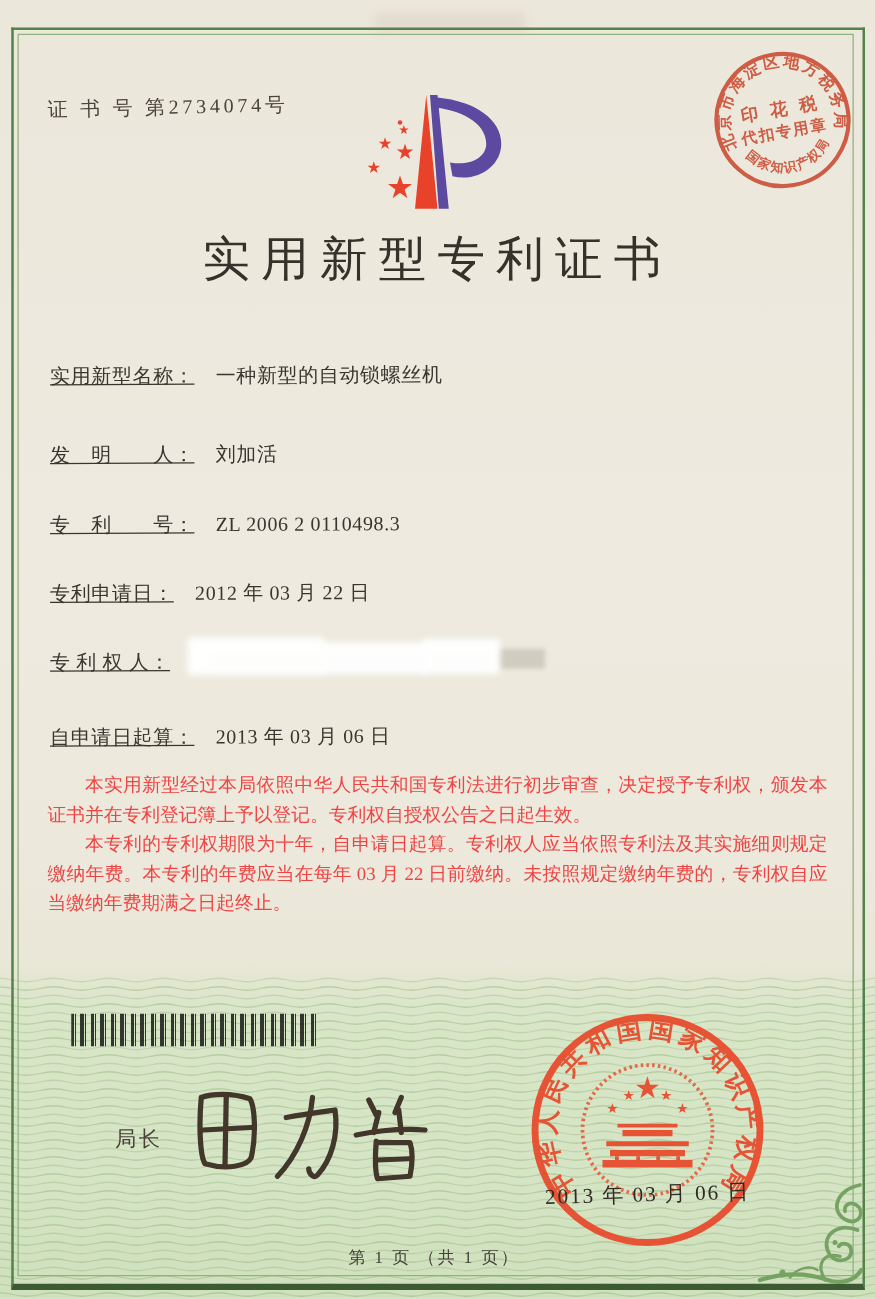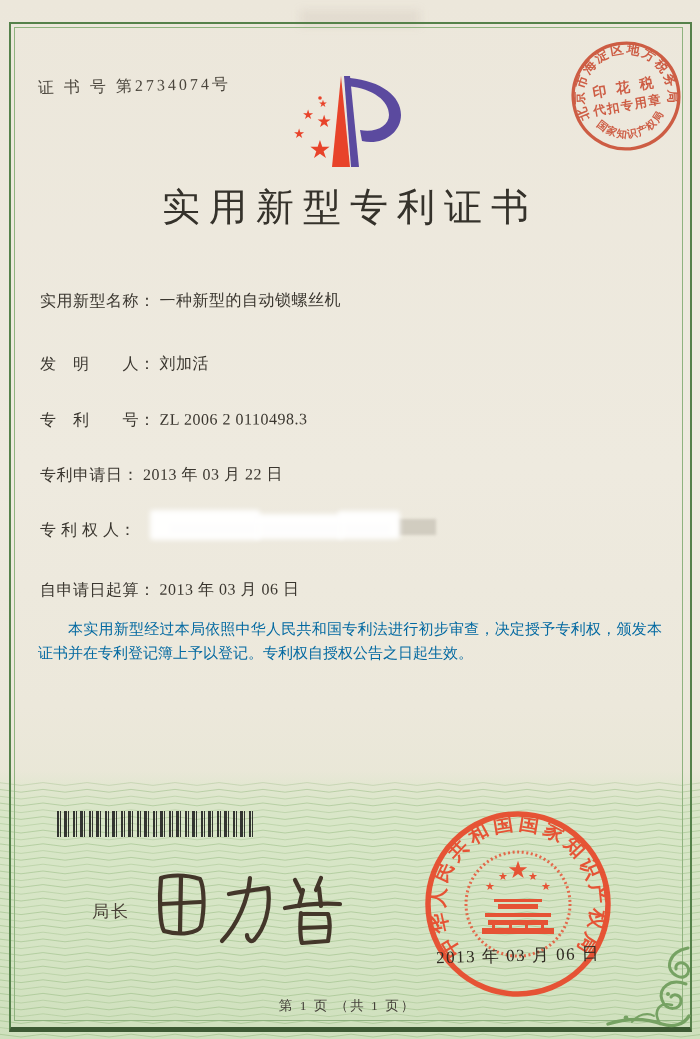--- a/index.html
+++ b/index.html
@@ -21,27 +21,27 @@
   
   #cert-number{left:38px;top:76px;font-size:16px;letter-spacing:3px;color:#4a453c;z-index:4;transform:rotate(-1.2deg);}
   #logo{left:270px;top:70px;width:160px;height:112px;z-index:4;}
   #page-title{left:0;top:182px;width:700px;text-align:center;font-size:38px;font-weight:normal;
     letter-spacing:9px;color:#35322b;z-index:4;}
   #smudge{left:300px;top:10px;width:120px;height:16px;background:rgba(178,160,150,.16);filter:blur(4px);z-index:1;}
   
   #tax-stamp{left:568px;top:38px;width:116px;height:116px;z-index:5;opacity:.88;}
   
   .field-row{position:absolute;left:40px;width:622px;font-size:16px;letter-spacing:.5px;z-index:4;color:#3a362f;transform:rotate(-.25deg);}
-  .f-label{margin-right:4px;}
+  .f-label{margin-right:17px;text-decoration:underline;}
   
   .redact{position:absolute;z-index:5;background:rgba(255,255,255,.96);filter:blur(2.5px);border-radius:3px;}
   .ghost{position:absolute;z-index:4;background:rgba(150,142,130,.32);filter:blur(1.5px);}
   
   #body-text{left:38px;top:618px;width:624px;z-index:4;font-size:15px;line-height:23.5px;
-    text-align:justify;color:#0369a1;}
+    text-align:justify;color:#ef4444;}
   #body-text p{margin:0;text-indent:2em;}
   
   #barcode{left:57px;top:811px;width:196px;height:26px;z-index:4;opacity:.88;
     background:repeating-linear-gradient(90deg,#1d1d1d 0 2px,transparent 2px 3px,#1d1d1d 3px 4px,transparent 4px 7px,#1d1d1d 7px 10px,transparent 10px 11px,#1d1d1d 11px 12px,transparent 12px 16px);}
   
   #director-label{left:92px;top:900px;font-size:17px;letter-spacing:2px;color:#4a4238;z-index:4;}
   #signature{left:135px;top:850px;width:215px;height:115px;z-index:4;}
   
   #official-seal{left:420px;top:806px;width:196px;height:196px;z-index:5;opacity:.93;}
   #seal-date{left:436px;top:944px;font-size:17px;letter-spacing:1.5px;color:#2f2a22;z-index:6;transform:rotate(-1.5deg);}
@@ -128,32 +128,33 @@
       <textPath href="#st-bot" startOffset="50%" text-anchor="middle">国家知识产权局</textPath>
     </text>
     <text x="56" y="52" font-size="13.5" font-weight="bold" letter-spacing="3" text-anchor="middle">印 花 税</text>
     <text x="56" y="69" font-size="12" font-weight="bold" letter-spacing="1.5" text-anchor="middle">代扣专用章</text>
   </g>
 </svg>
 
 <div class="field-row" style="top:290px"><span class="f-label">实用新型名称：</span><span class="f-value">一种新型的自动锁螺丝机</span></div>
 <div class="field-row" style="top:353px"><span class="f-label">发　明　　人：</span><span class="f-value">刘加活</span></div>
 <div class="field-row" style="top:409px"><span class="f-label">专　利　　号：</span><span class="f-value">ZL 2006 2 0110498.3</span></div>
-<div class="field-row" style="top:464px"><span class="f-label">专利申请日：</span><span class="f-value">2013 年 03 月 22 日</span></div>
+<div class="field-row" style="top:464px"><span class="f-label">专利申请日：</span><span class="f-value">2012 年 03 月 22 日</span></div>
 <div class="field-row" style="top:519px"><span class="f-label">专 利 权 人：</span><span class="f-value"></span></div>
 <div class="field-row" style="top:579px"><span class="f-label">自申请日起算：</span><span class="f-value">2013 年 03 月 06 日</span></div>
 
 <div class="ghost" style="left:170px;top:524px;width:220px;height:10px"></div>
 <div class="ghost" style="left:398px;top:519px;width:38px;height:16px"></div>
 <div class="redact" style="left:150px;top:510px;width:110px;height:30px"></div>
 <div class="redact" style="left:255px;top:514px;width:88px;height:25px"></div>
 <div class="redact" style="left:338px;top:511px;width:62px;height:28px"></div>
 
 <div class="abs" id="body-text">
   <p>本实用新型经过本局依照中华人民共和国专利法进行初步审查，决定授予专利权，颁发本证书并在专利登记簿上予以登记。专利权自授权公告之日起生效。</p>
+  <p>本专利的专利权期限为十年，自申请日起算。专利权人应当依照专利法及其实施细则规定缴纳年费。本专利的年费应当在每年 03 月 22 日前缴纳。未按照规定缴纳年费的，专利权自应当缴纳年费期满之日起终止。</p>
 </div>
 
 <div class="abs" id="barcode"></div>
 
 <div class="abs" id="director-label">局长</div>
 <svg class="abs" id="signature" viewBox="0 0 215 115">
   <g fill="none" stroke="#43362a" stroke-width="4.2" stroke-linecap="round" stroke-linejoin="round">
     <path d="M26,28 C24,50 25,75 29,81 C46,86 63,83 66,76 C70,58 69,36 65,29 C50,24 34,25 26,28"></path>
     <path d="M46,26 L45,82"></path>
     <path d="M27,54 L66,52"></path>

